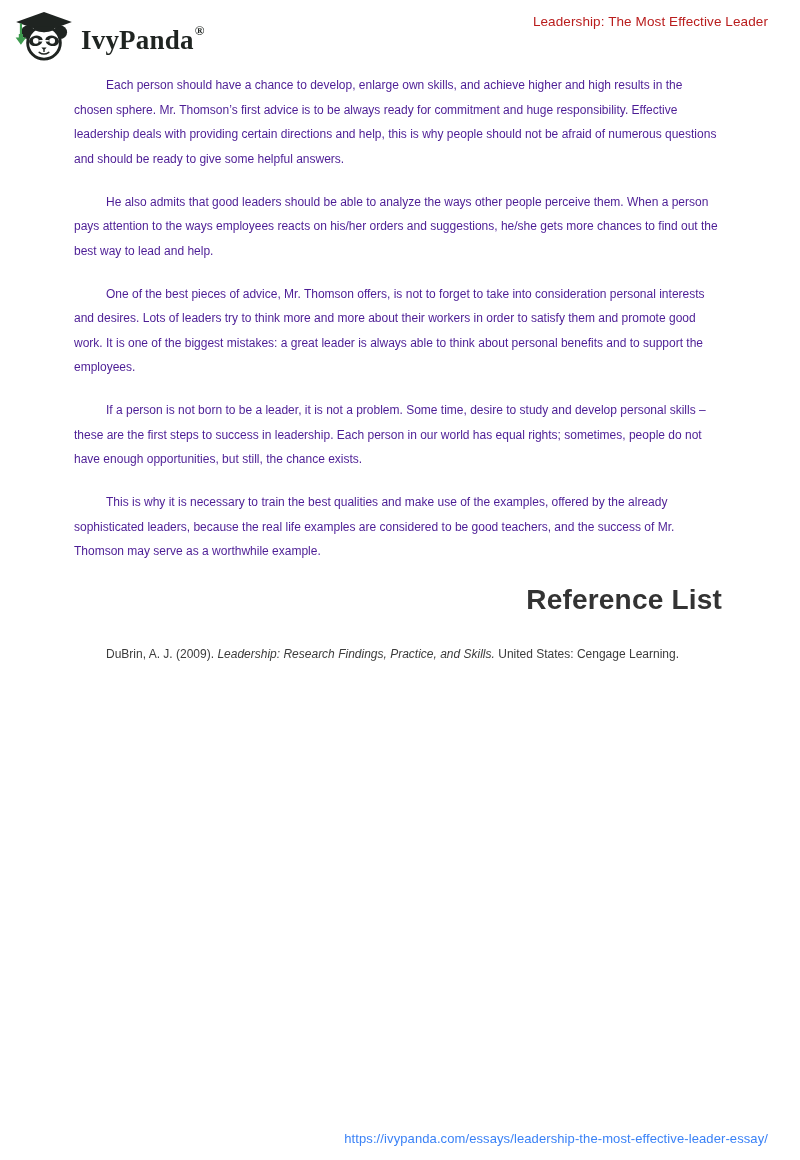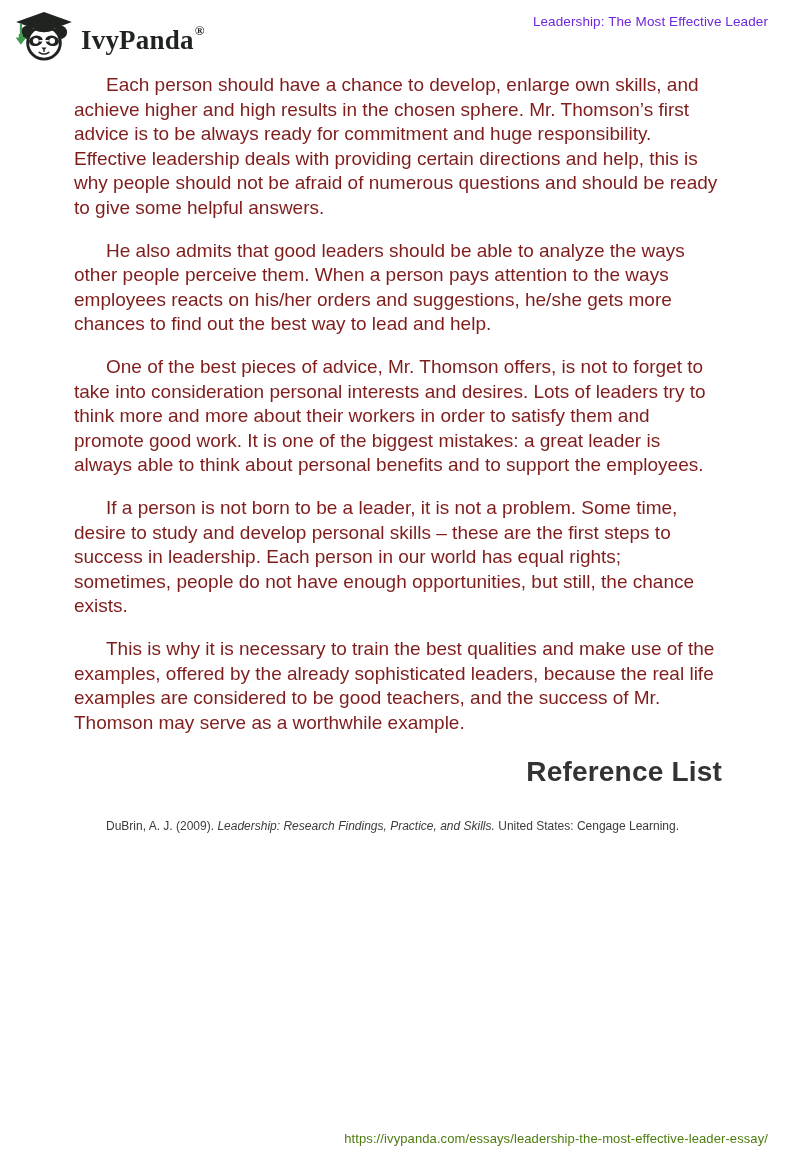--- a/index.html
+++ b/index.html
@@ -32,33 +32,33 @@
   .reg-mark {
     font-family: "Liberation Serif", serif;
     font-weight: 700;
     font-size: 13px;
     color: #1f2421;
     vertical-align: 14px;
     margin-left: 1px;
   }
   .header-title {
     position: absolute; top: 14px; right: 32px;
-    font-size: 13.5px; color: #6d28d9;
+    font-size: 13.5px; color: #b91c1c;
     letter-spacing: 0.1px;
   }
 
   
   .content {
     position: absolute; left: 74px; top: 73px; width: 648px;
   }
   .content p.body-para {
     margin: 0 0 18.5px 0;
-    font-size: 19px;
+    font-size: 12px;
     line-height: 24.5px;
-    color: #7f1d1d;
+    color: #4c1d95;
     text-indent: 32px;
     text-align: left;
   }
   .content h1.ref-heading {
     margin: 17px 0 24px 0;
     font-size: 28px;
     line-height: 36px;
     font-weight: 700;
     color: #333333;
     letter-spacing: 0.2px;
@@ -69,21 +69,21 @@
     font-size: 12px;
     line-height: 24.5px;
     color: #3c3c3c;
     text-indent: 32px;
   }
   .citation .italic { font-style: italic; }
 
   
   .footer-url {
     position: absolute; top: 1131px; right: 32px;
-    font-size: 13px; color: #4d7c0f;
+    font-size: 13px; color: #3b82f6;
     text-decoration: none; cursor: pointer;
     letter-spacing: 0.1px;
   }
 </style>
 </head>
 <body>
 
 <div class="page">
 
   <a class="logo">

